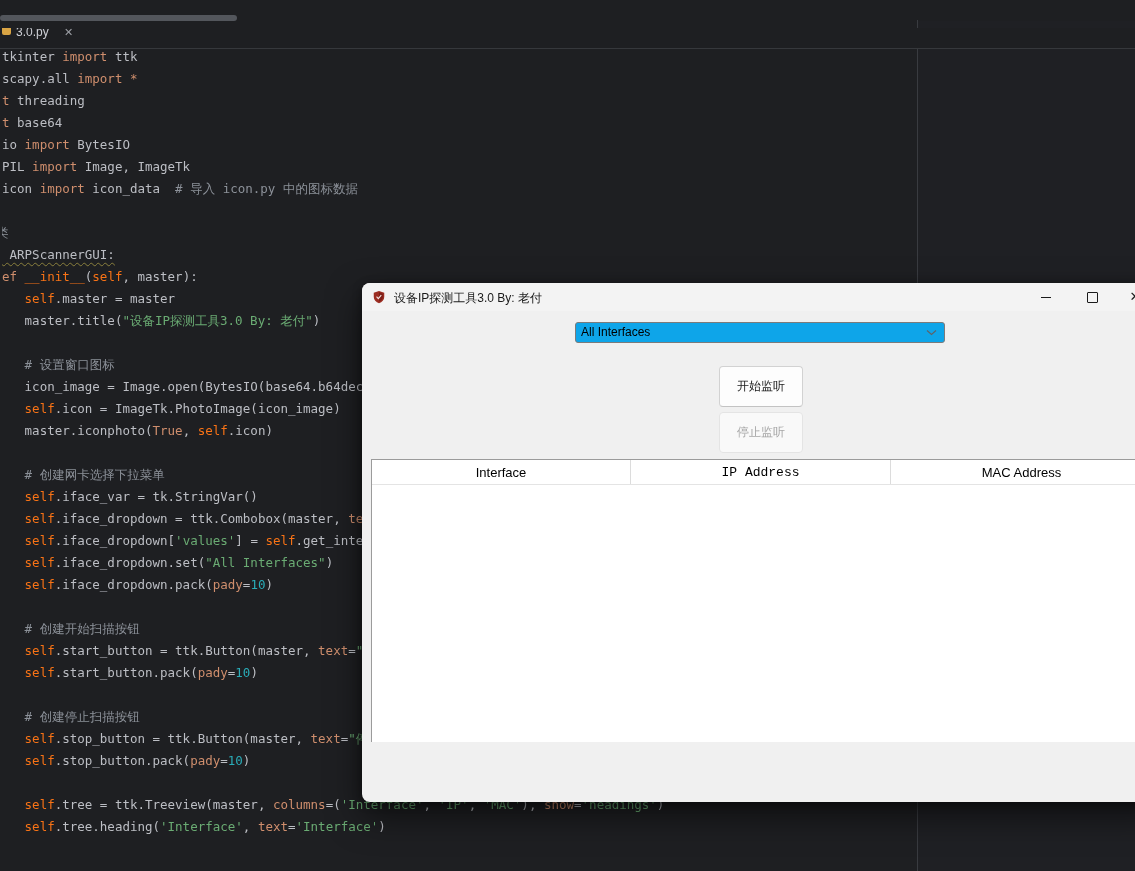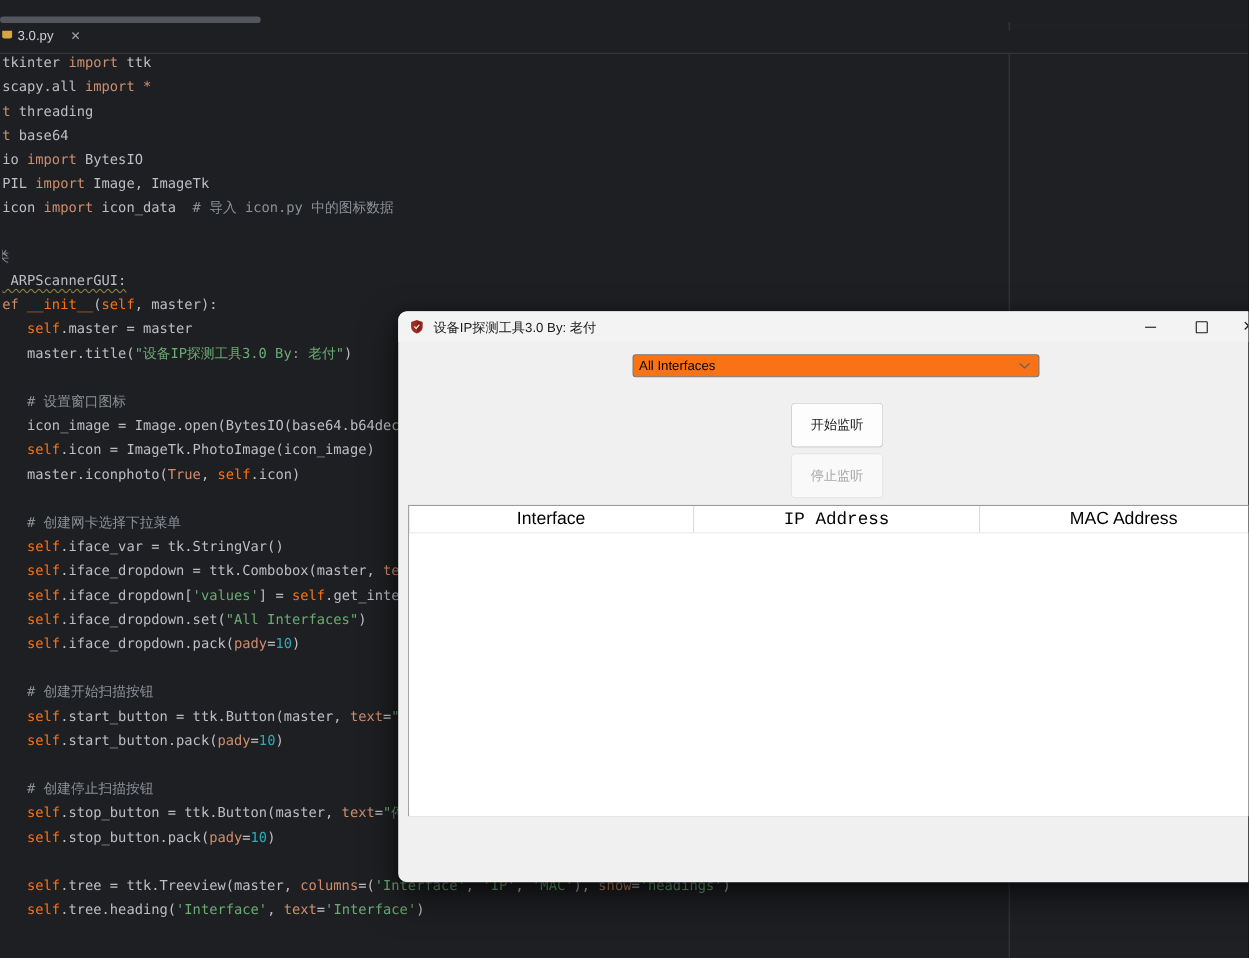--- a/index.html
+++ b/index.html
@@ -29,34 +29,34 @@
           overflow:hidden;z-index:10;}
   .titlebar{position:absolute;left:0;top:0;width:100%;height:28px;background:#f3f3f3;}
   .app-icon{position:absolute;left:10px;top:7px;width:14px;height:14px;}
   .win-title{position:absolute;left:32px;top:7px;font-size:12px;color:#1a1a1a;white-space:nowrap;}
   .win-btn{position:absolute;top:0;width:46px;height:28px;display:flex;align-items:center;justify-content:center;}
   .btn-min{left:661px;} .btn-max{left:707px;} .btn-close{left:750px;}
   .glyph-min{width:10px;height:1px;background:#1a1a1a;}
   .glyph-max{width:9px;height:9px;border:1px solid #1a1a1a;border-radius:1px;}
   .glyph-close{font-size:13px;color:#1a1a1a;line-height:28px;}
 
-  .combobox{position:absolute;left:213px;top:39px;width:370px;height:21px;background:#f97316;
+  .combobox{position:absolute;left:213px;top:39px;width:370px;height:21px;background:#0ea5e9;
             border:1px solid #7b7b7b;border-radius:3px;box-sizing:border-box;}
   .combobox-value{position:absolute;left:5px;top:2px;font-size:12px;color:#000;}
   .combobox-chevron{position:absolute;right:7px;top:6px;}
 
   .tk-btn{position:absolute;left:357px;width:84px;height:41px;border-radius:4px;box-sizing:border-box;
           font-size:12px;display:flex;align-items:center;justify-content:center;}
   .btn-start{top:83px;background:#fdfdfd;border:1px solid #d2d2d2;border-bottom-color:#c3c3c3;color:#1a1a1a;}
   .btn-stop{top:129px;background:#f9f9f9;border:1px solid #e4e4e4;color:#a6a6a6;}
 
   .treeview{position:absolute;left:9px;top:176px;width:782px;height:283px;background:#fff;
             border:1px solid #9b9b9b;box-sizing:border-box;}
   .tree-header{display:flex;height:24px;border-bottom:1px solid #e4e4e4;}
-  .th{display:flex;align-items:center;justify-content:center;font-size:16px;color:#000;box-sizing:border-box;}
+  .th{display:flex;align-items:center;justify-content:center;font-size:13px;color:#000;box-sizing:border-box;}
   .th:nth-child(1){width:259px;border-right:1px solid #dcdcdc;}
   .th:nth-child(2){width:260px;border-right:1px solid #dcdcdc;font-family:Liberation Mono, monospace;}
   .th:nth-child(3){flex:1;}
   .tree-body{height:257px;background:#fff;}
 </style>
 </head>
 <body>
 
 <div class="screen">
 

